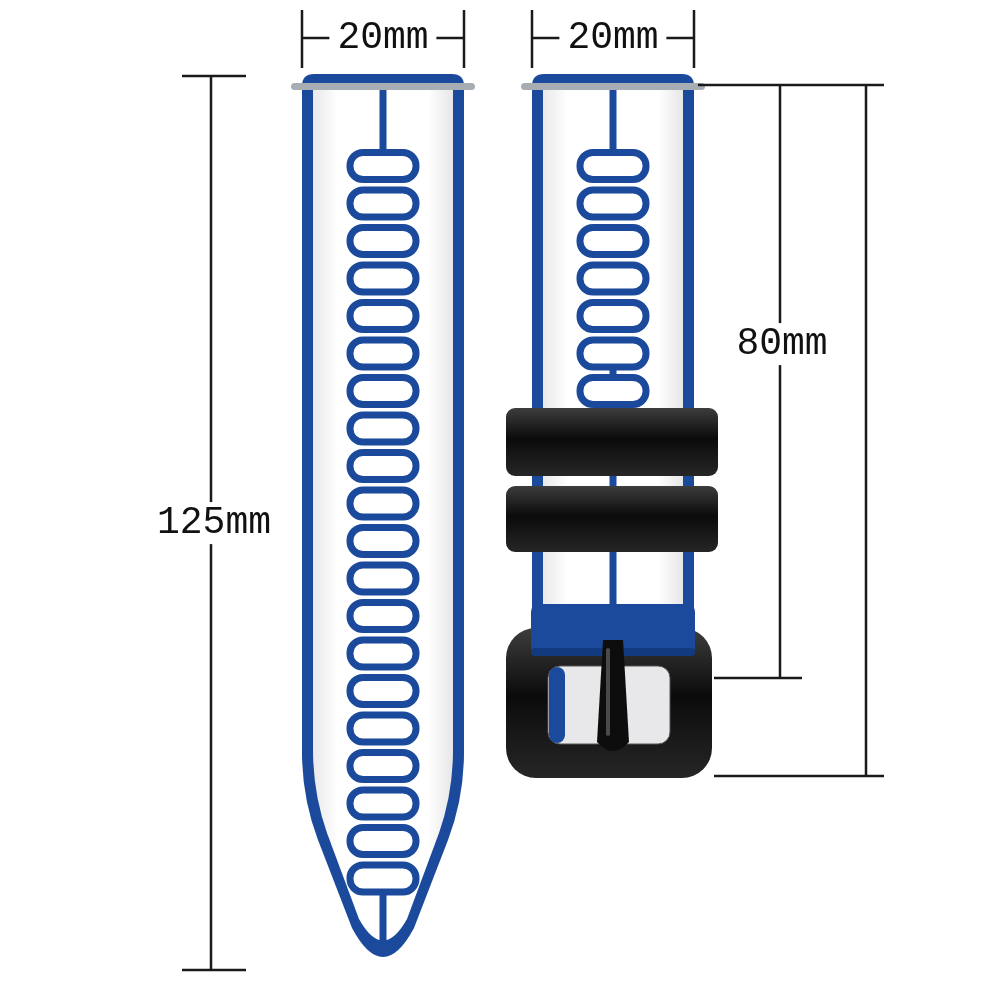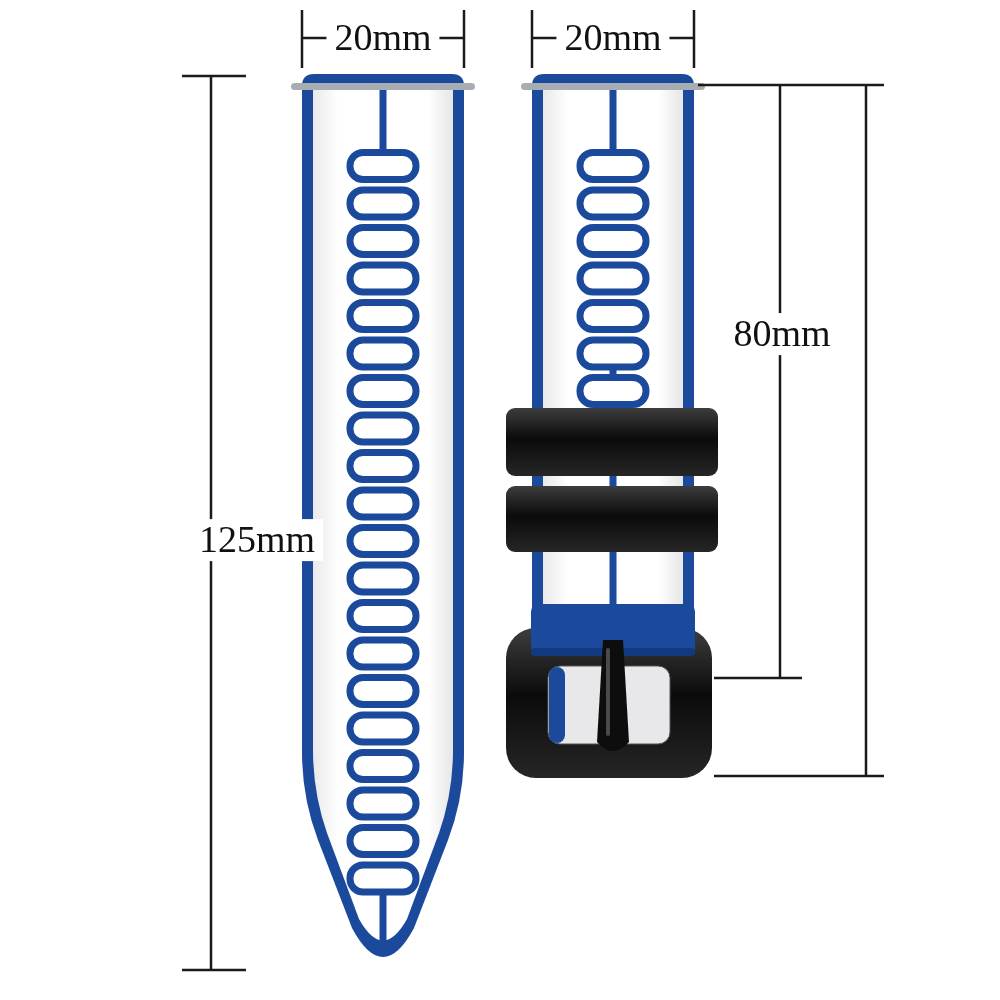--- a/index.html
+++ b/index.html
@@ -1,19 +1,19 @@
 <!DOCTYPE html>
 <html style="--strap-blue: #1b4a9c; --strap-blue-dark: #123a7e; --strap-white: #ffffff; --buckle-black: #161616; --spring-bar-gray: #a8adb3; --dimension-line: #1a1a1a; --background: #ffffff;"><head>
 <meta charset="utf-8">
 <style>
   html,body{margin:0;padding:0;background:var(--background,#fff);}
   .stage{
     position:relative;width:1000px;height:1000px;overflow:hidden;
     background:var(--background,#fff);
-    font-family:Liberation Serif, serif;
+    font-family:Liberation Mono, monospace;
   }
   svg{position:absolute;left:0;top:0;}
   .blue{fill:var(--strap-blue,#1b4a9c);}
   .slot{fill:#ffffff;stroke:var(--strap-blue,#1b4a9c);stroke-width:7;}
   .cline{stroke:var(--strap-blue,#1b4a9c);stroke-width:7;}
   .springbar{fill:var(--spring-bar-gray,#a8adb3);}
   .dim{stroke:var(--dimension-line,#1a1a1a);stroke-width:2.5;fill:none;}
   .dim-label{
     position:absolute;transform:translate(-50%,-50%);
     background:var(--background,#fff);padding:0 8px;
@@ -127,15 +127,15 @@
       </g>
       <g>
         <line x1="866" y1="85" x2="866" y2="776"></line>
         <line x1="714" y1="776" x2="884" y2="776"></line>
       </g>
     </g>
   </svg>
 
   <div class="dim-label" style="left:383px;top:38px;">20mm</div>
   <div class="dim-label" style="left:613px;top:38px;">20mm</div>
-  <div class="dim-label" style="left:214px;top:540px;margin-left:43px;">125mm</div>
-  <div class="dim-label" style="left:782px;top:334px;">80mm</div>
+  <div class="dim-label" style="left:214px;top:523px;">125mm</div>
+  <div class="dim-label" style="left:782px;top:344px;">80mm</div>
 </div>
 
 </body></html>

